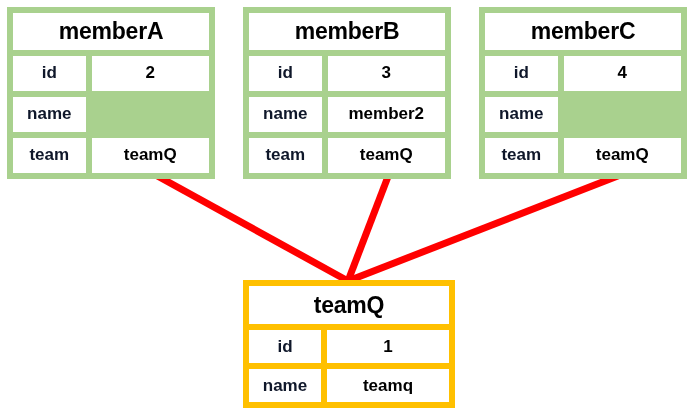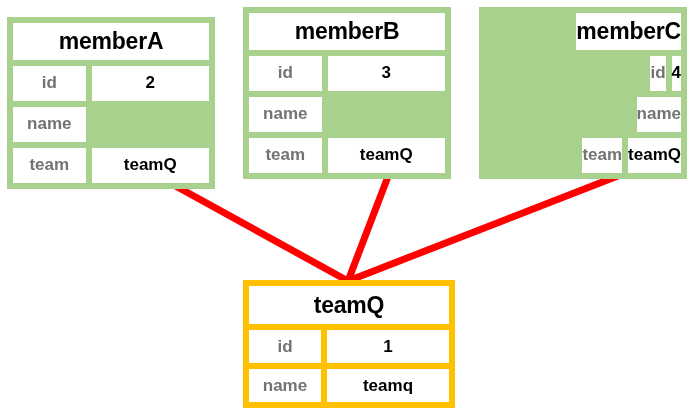--- a/index.html
+++ b/index.html
@@ -63,21 +63,21 @@
     background: #ffffff;
     display: flex;
     align-items: center;
     justify-content: center;
     font-size: 17px;
     font-weight: bold;
     color: #000000;
   }
   .ent-cell.key {
     flex: 0 0 37%;
-    color: #737373;
+    color: #0f172a;
   }
   .ent-cell.val {
     flex: 1 1 auto;
     color: #000000;
   }
   
   .entity.team .ent-title { height: 44px; }
   .entity.team .ent-row { height: 38px; }
   .entity.team .ent-cell.key { flex: 0 0 36%; }
 </style>
@@ -86,21 +86,21 @@
 
 <div id="canvas">
 
   <svg id="connectors" viewBox="0 0 694 415" width="694" height="415" xmlns="http://www.w3.org/2000/svg">
       <line x1="152" y1="173" x2="348" y2="281" stroke="#ff0000" stroke-width="7" stroke-linecap="butt"></line>
       <line x1="389" y1="174" x2="348" y2="281" stroke="#ff0000" stroke-width="7" stroke-linecap="butt"></line>
       <line x1="628" y1="172" x2="348" y2="281" stroke="#ff0000" stroke-width="7" stroke-linecap="butt"></line>
     </svg>
 
   <div id="entities">
-      <div class="entity member" style="left: 7px; top: 17px; width: 208px; height: 172px;">
+      <div class="entity member" style="left: 7px; top: 7px; width: 208px; height: 172px;">
         <div class="ent-title">memberA</div>
         <div class="ent-row">
           <div class="ent-cell key">id</div>
           <div class="ent-cell val">2</div>
         </div>
         <div class="ent-row">
           <div class="ent-cell key">name</div>
         </div>
         <div class="ent-row">
           <div class="ent-cell key">team</div>
@@ -108,27 +108,28 @@
         </div>
       </div>
       <div class="entity member" style="left: 243px; top: 7px; width: 208px; height: 172px;">
         <div class="ent-title">memberB</div>
         <div class="ent-row">
           <div class="ent-cell key">id</div>
           <div class="ent-cell val">3</div>
         </div>
         <div class="ent-row">
           <div class="ent-cell key">name</div>
+          <div class="ent-cell val">member2</div>
         </div>
         <div class="ent-row">
           <div class="ent-cell key">team</div>
           <div class="ent-cell val">teamQ</div>
         </div>
       </div>
-      <div class="entity member" style="left: 479px; top: 7px; width: 208px; height: 172px; align-items: flex-end;">
+      <div class="entity member" style="left: 479px; top: 7px; width: 208px; height: 172px;">
         <div class="ent-title">memberC</div>
         <div class="ent-row">
           <div class="ent-cell key">id</div>
           <div class="ent-cell val">4</div>
         </div>
         <div class="ent-row">
           <div class="ent-cell key">name</div>
         </div>
         <div class="ent-row">
           <div class="ent-cell key">team</div>

